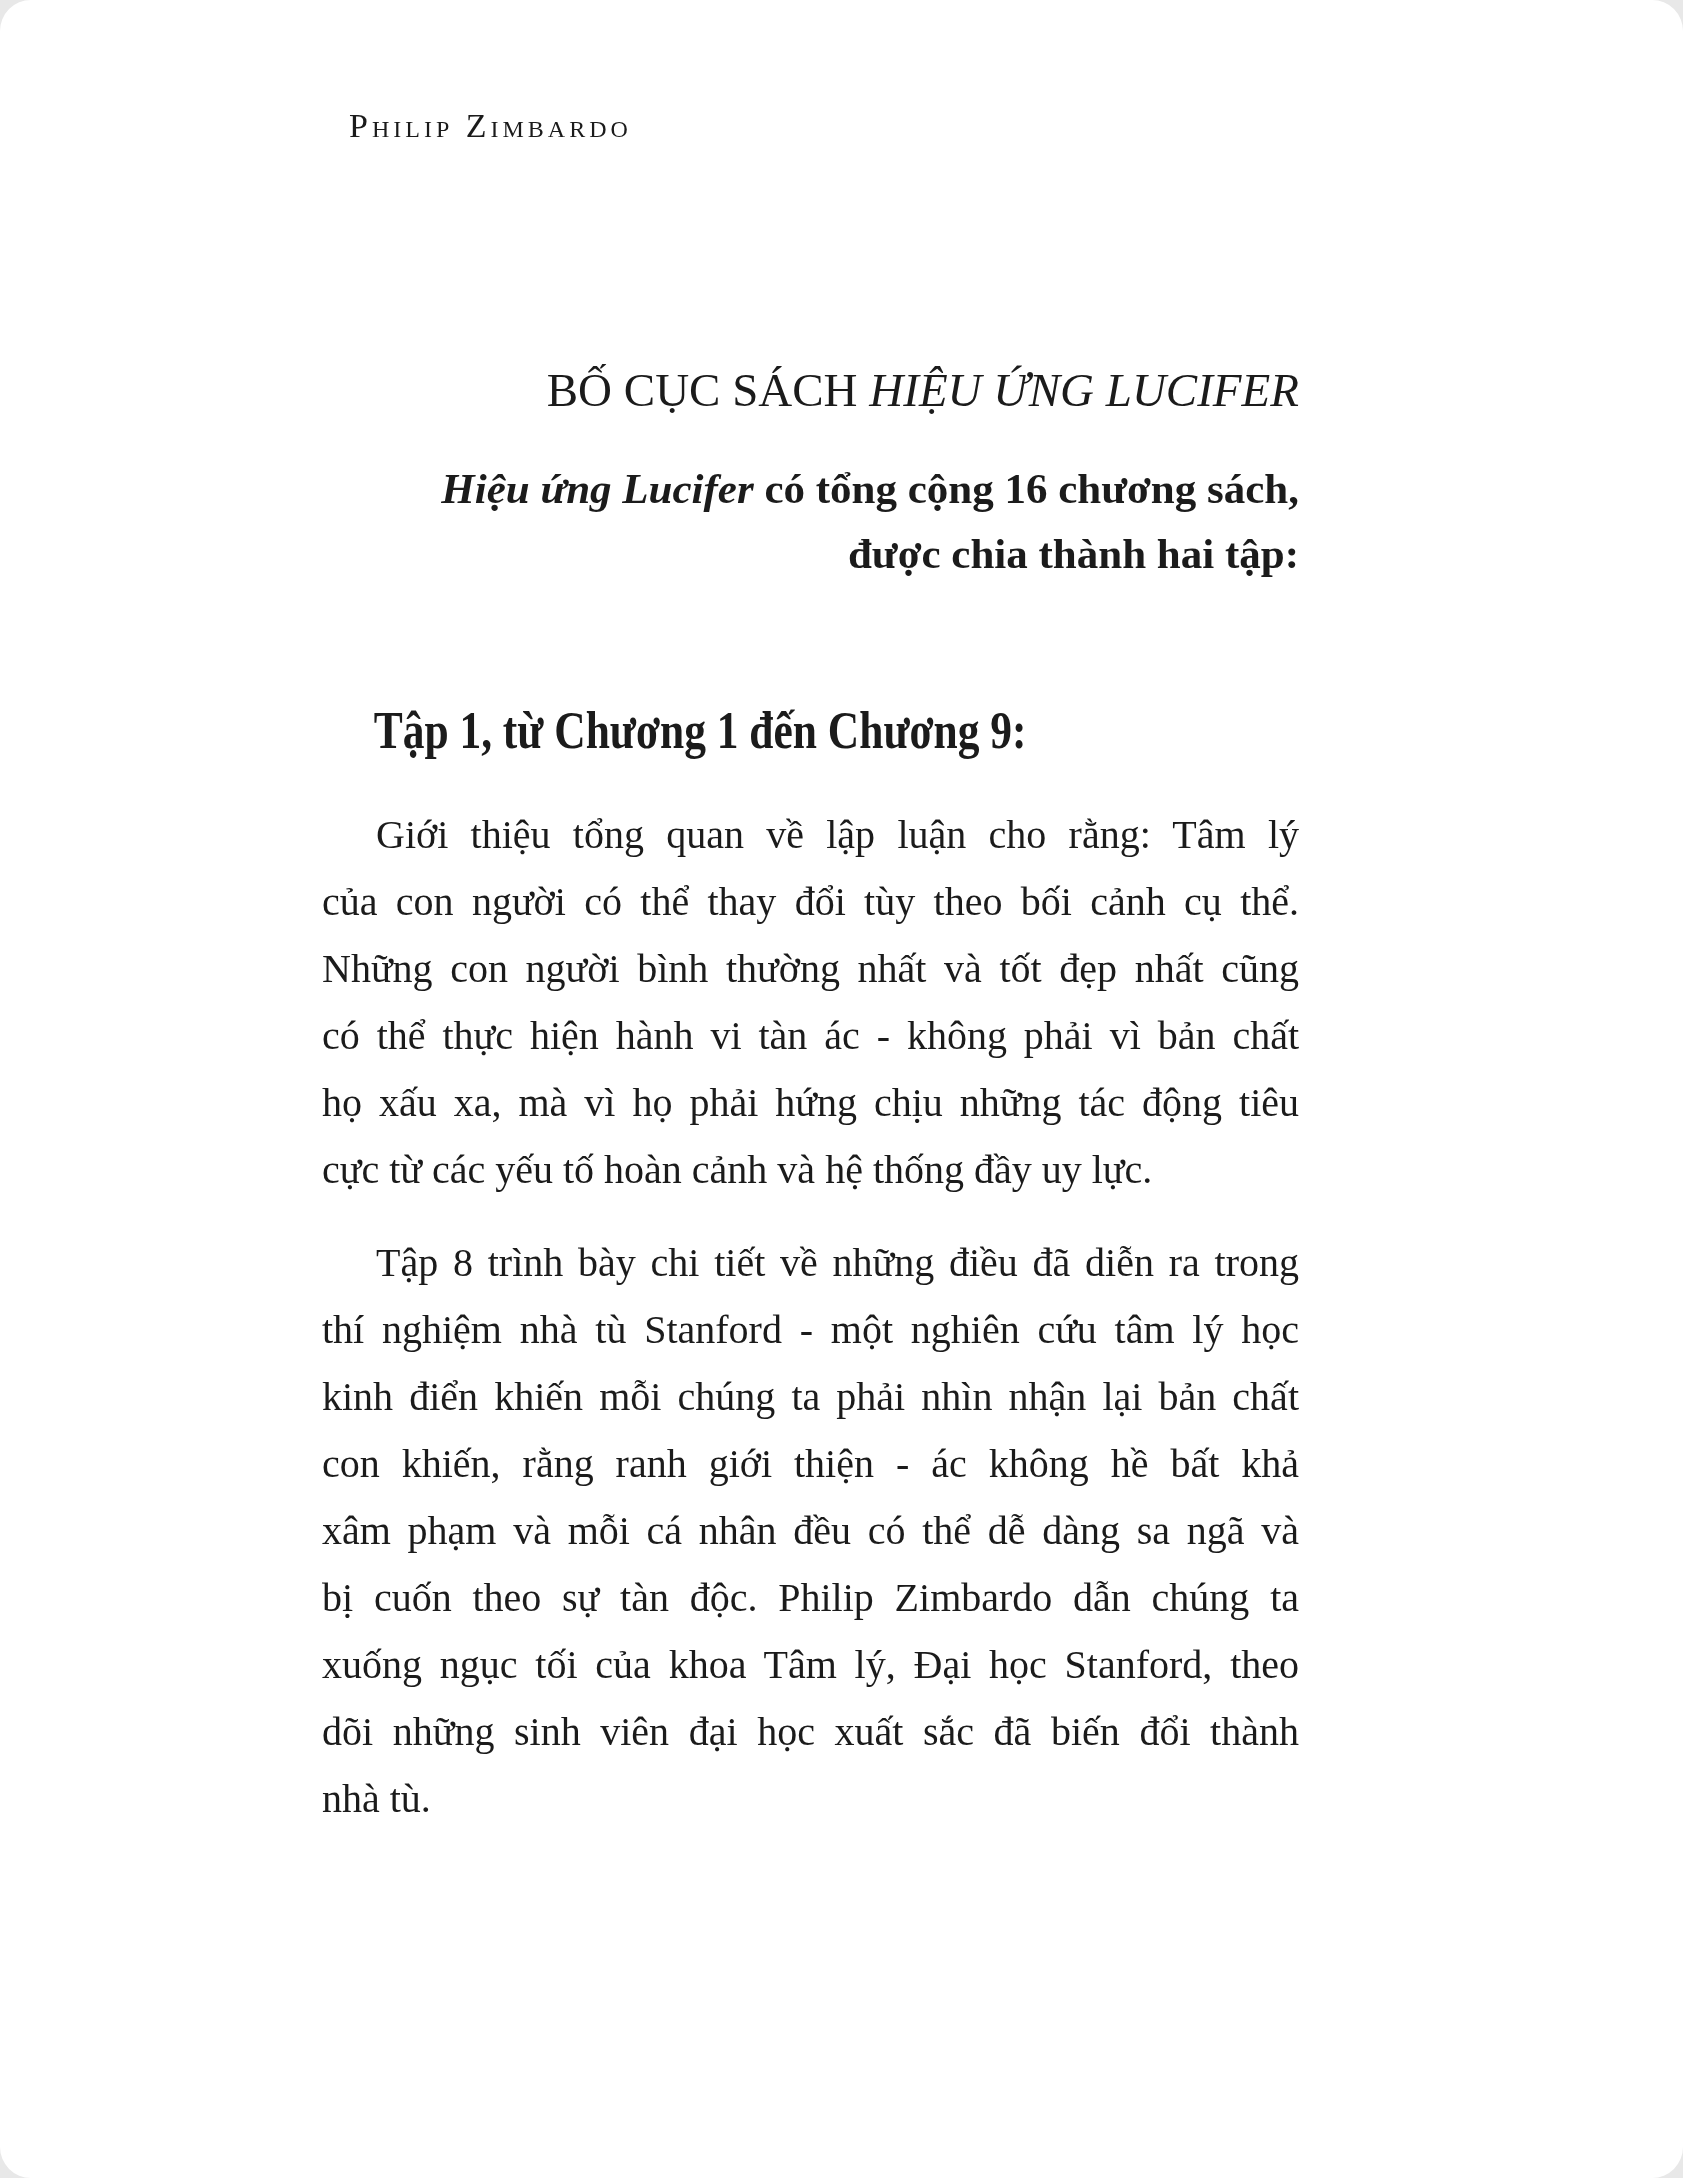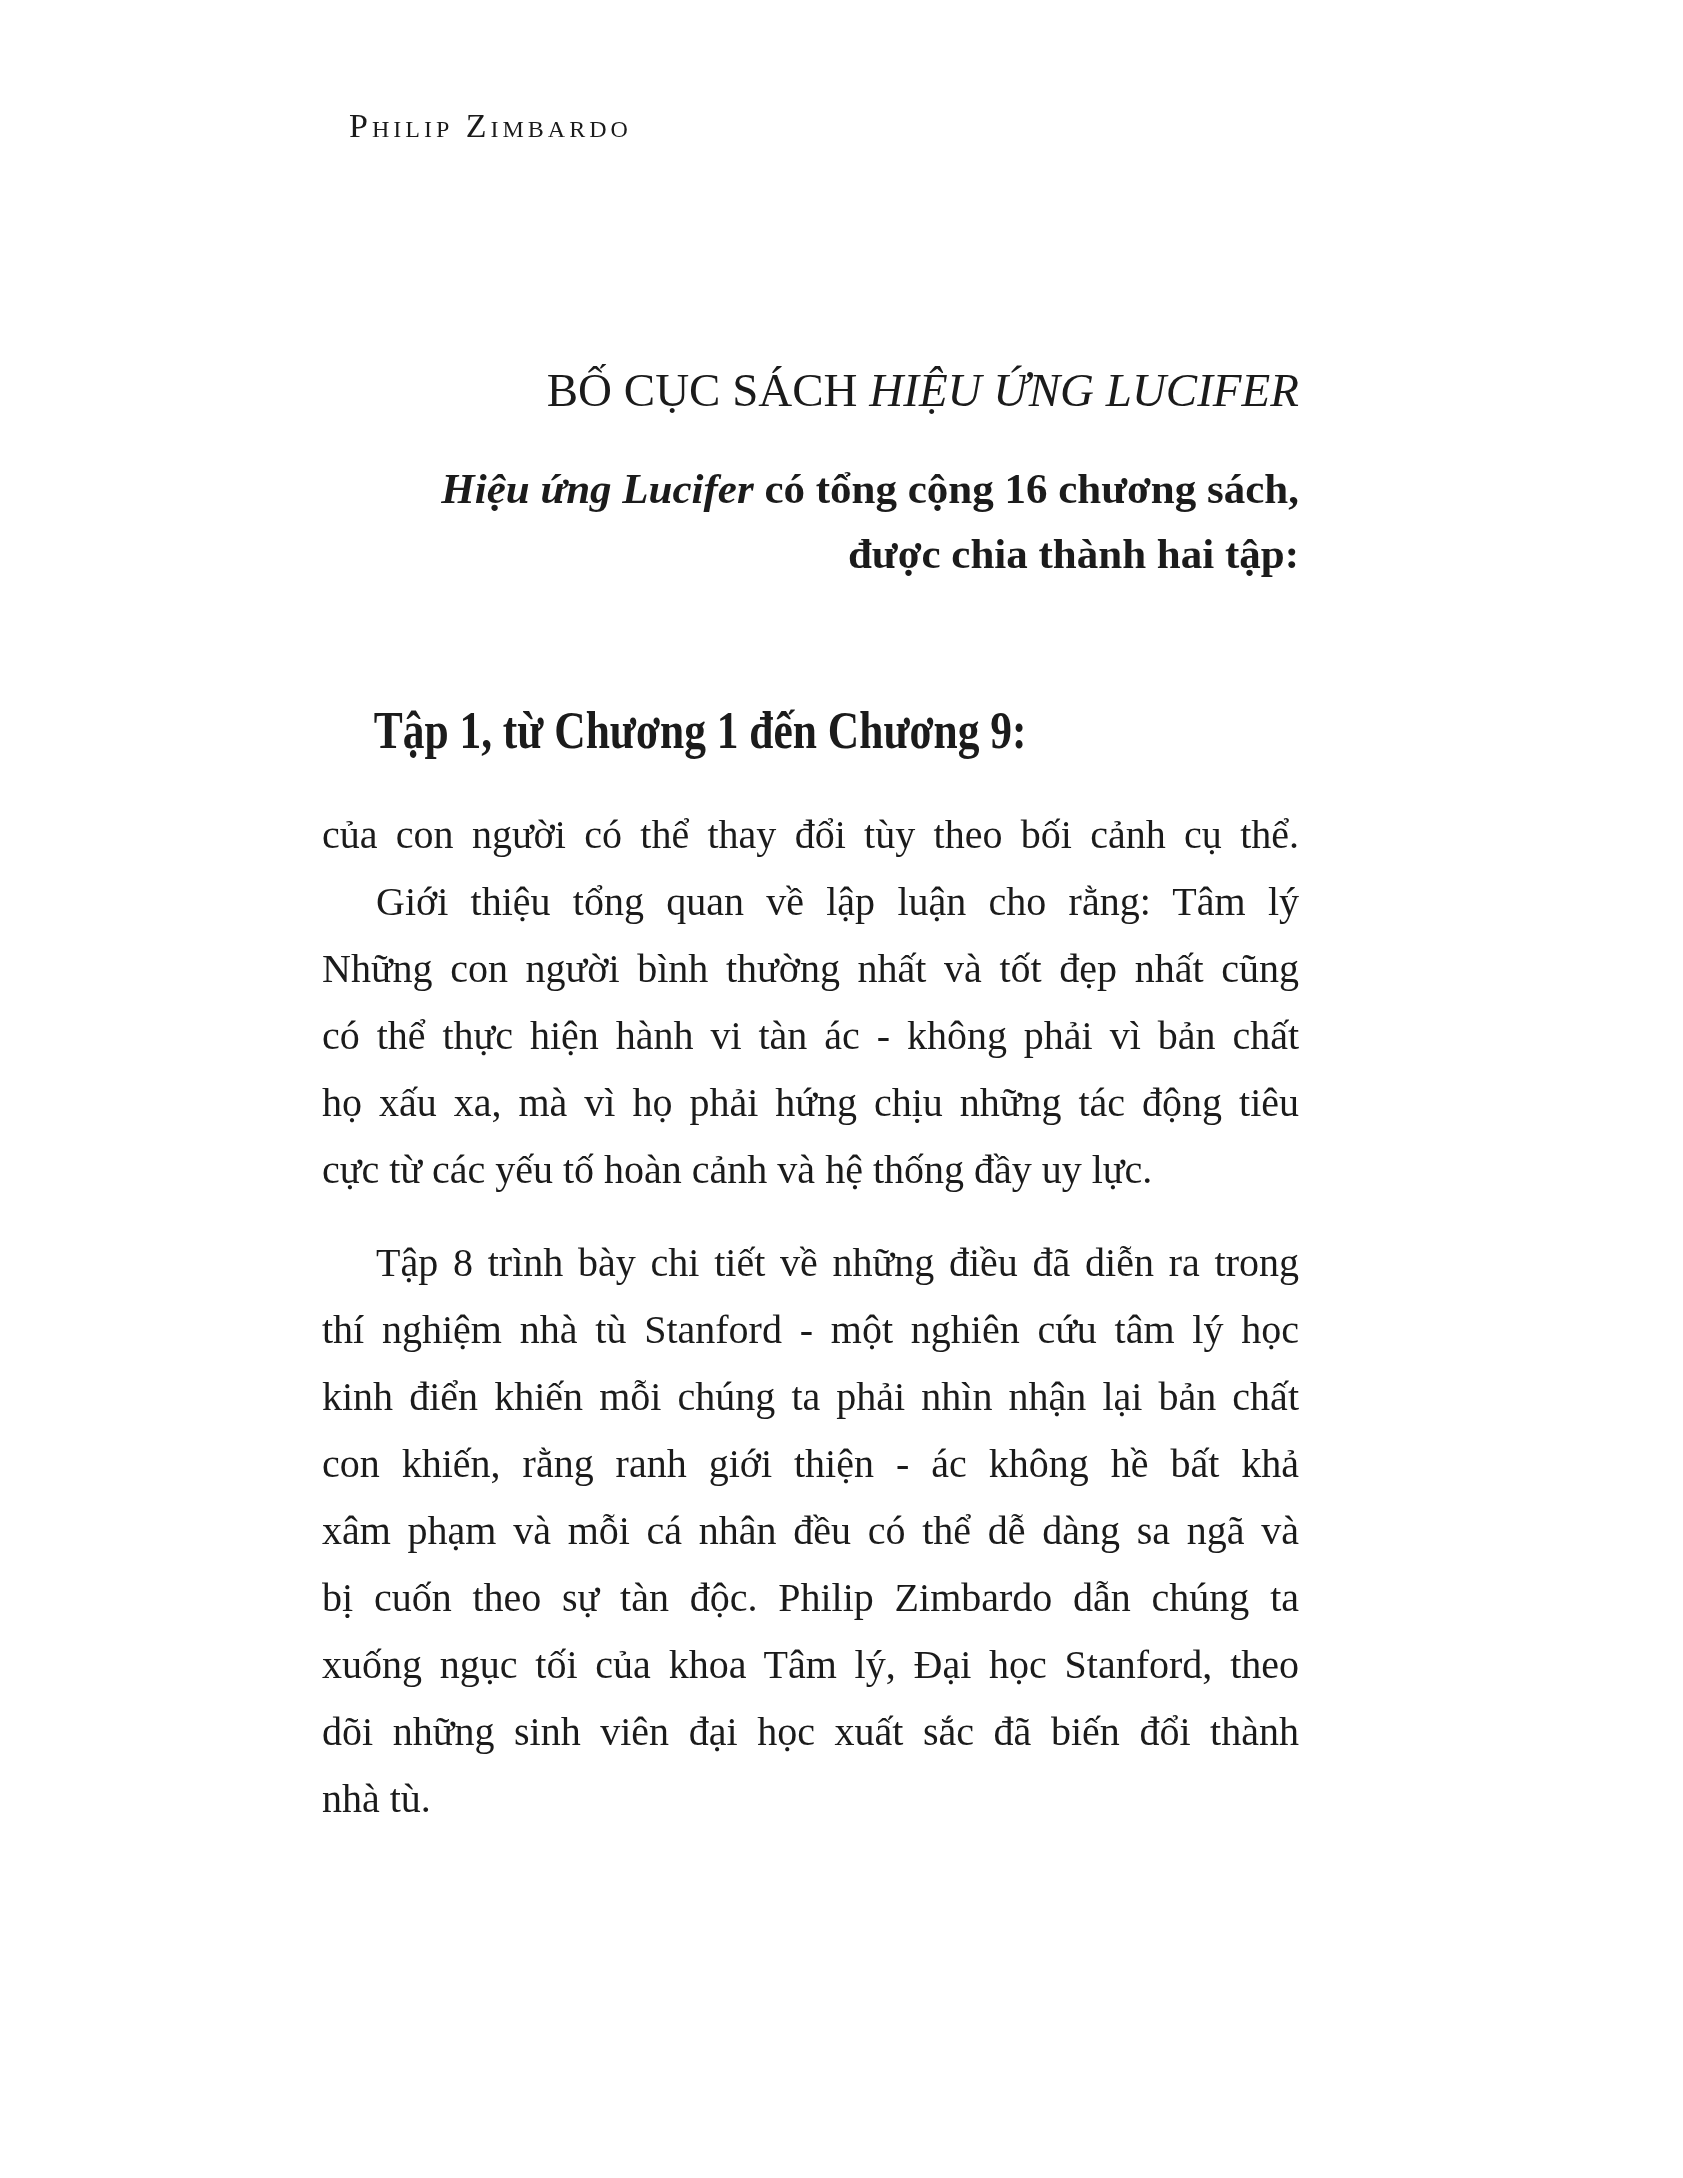--- a/index.html
+++ b/index.html
@@ -8,20 +8,21 @@
     background: #e8e8e8;
   }
   .page {
     position: relative;
     width: 1683px;
     height: 2178px;
     background: #ffffff;
     font-family: "Liberation Serif", serif;
     color: #1b1b1b;
     overflow: hidden;
+    border-radius: 31px;
   }
   .running-header {
     position: absolute;
     left: 349px;
     top: 107px;
     font-variant: small-caps;
     font-size: 34px;
     letter-spacing: 4px;
     white-space: nowrap;
   }
@@ -116,22 +117,22 @@
   <div class="subtitle-block">
     <div><span class="em">Hiệu ứng Lucifer</span><span> có tổng cộng 16 chương sách,</span></div>
     <div>được chia thành hai tập:</div>
   </div>
 
   <div class="section-heading">Tập 1, từ Chương 1 đến Chương 9:</div>
 
   <div class="body-block">
 
     <div class="para">
+      <div class="line indent">Giới thiệu tổng quan về lập luận cho rằng: Tâm lý</div>
       <div class="line">của con người có thể thay đổi tùy theo bối cảnh cụ thể.</div>
-      <div class="line indent">Giới thiệu tổng quan về lập luận cho rằng: Tâm lý</div>
       <div class="line">Những con người bình thường nhất và tốt đẹp nhất cũng</div>
       <div class="line">có thể thực hiện hành vi tàn ác - không phải vì bản chất</div>
       <div class="line">họ xấu xa, mà vì họ phải hứng chịu những tác động tiêu</div>
       <div class="line last">cực từ các yếu tố hoàn cảnh và hệ thống đầy uy lực.</div>
     </div>
 
     <div class="para">
       <div class="line indent">Tập 8 trình bày chi tiết về những điều đã diễn ra trong</div>
       <div class="line">thí nghiệm nhà tù Stanford - một nghiên cứu tâm lý học</div>
       <div class="line">kinh điển khiến mỗi chúng ta phải nhìn nhận lại bản chất</div>

